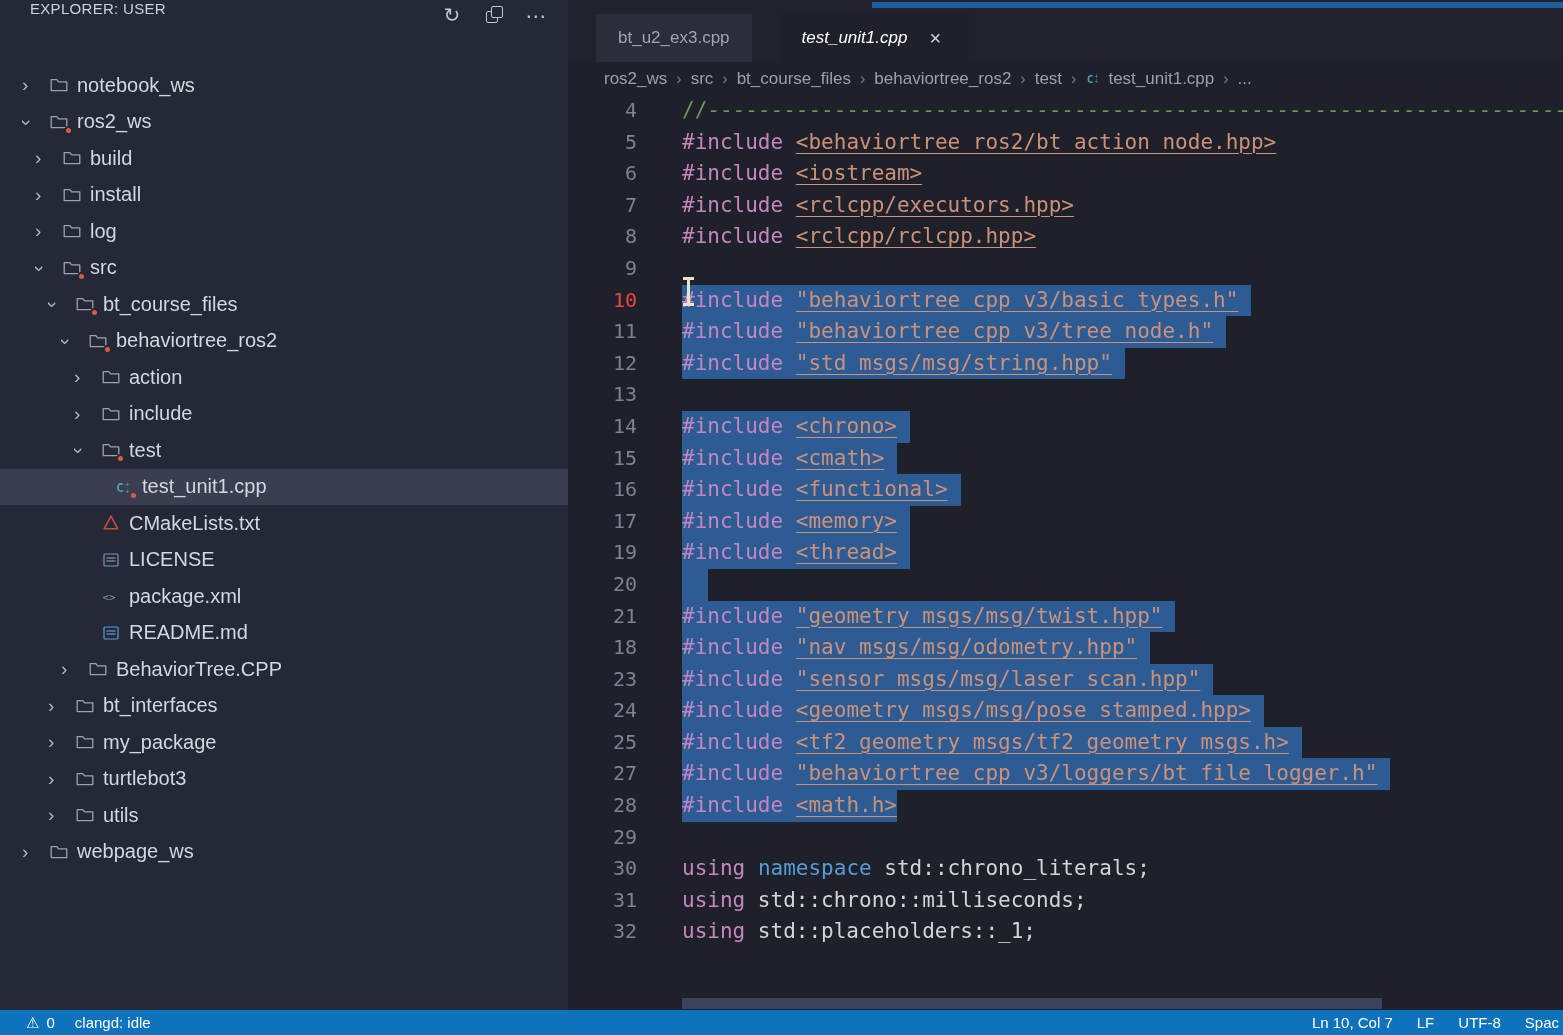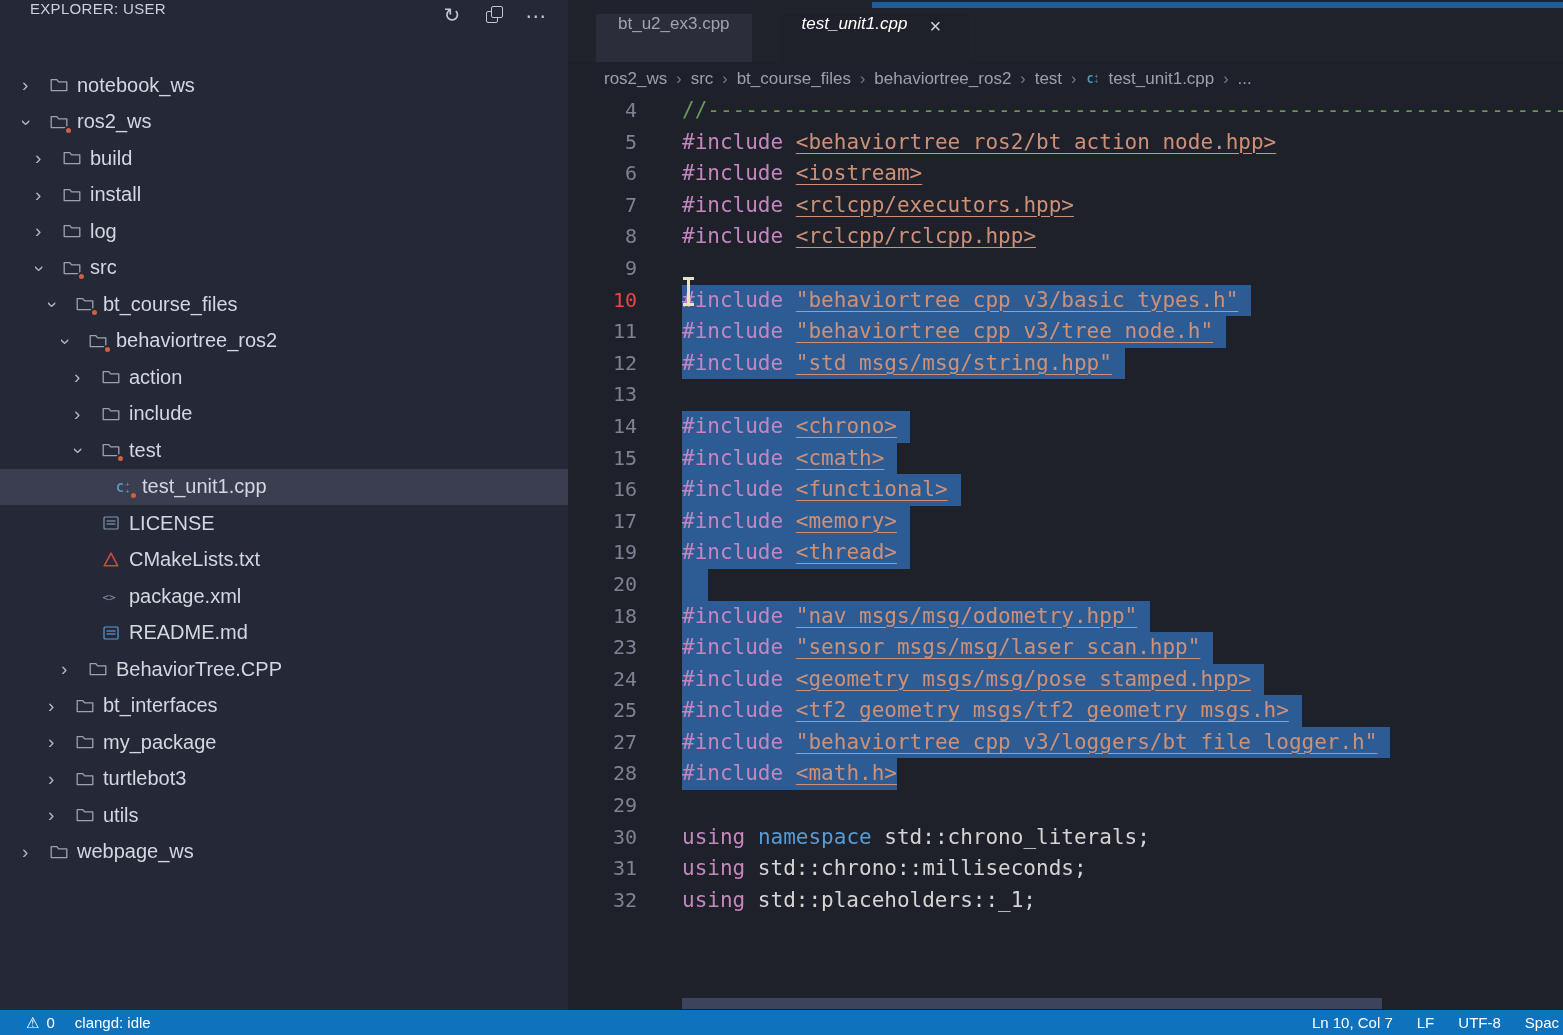--- a/index.html
+++ b/index.html
@@ -25,21 +25,21 @@
   .tree-icon{width:22px;height:22px;flex:none;margin-right:7px;position:relative;display:flex;align-items:center;justify-content:center}
   .mod-dot{position:absolute;right:-3px;bottom:-2px;width:9px;height:9px;border-radius:50%;
     background:var(--modified-dot,#d1603f);border:2px solid #252836}
   .tree-row.selected .mod-dot{border-color:#3a3e50}
   .tree-label{overflow:hidden;text-overflow:ellipsis}
 
   
   .editor{flex:1;display:flex;flex-direction:column;background:#1e202a;position:relative;overflow:hidden}
   .tabbar{height:62px;background:#20222c;display:flex;align-items:flex-end;position:relative;flex:none}
   .top-accent{position:absolute;top:2px;left:304px;right:0;height:6px;background:var(--accent-strip,#1d5f9e)}
-  .tab{height:48px;display:flex;align-items:flex-start;padding:0 22px;font-size:17px;color:#9fa4b0;background:#2b2e3a;cursor:pointer;margin-left:28px;white-space:nowrap}
+  .tab{height:48px;display:flex;align-items:center;padding:0 22px;font-size:17px;color:#9fa4b0;background:#2b2e3a;cursor:pointer;margin-left:28px;white-space:nowrap}
   .tab:first-child{margin-left:12px}
   .tab.active{background:#1e202a;color:#ffffff}
   .tab.italic .tab-label{font-style:italic}
   .tab-close{margin-left:16px;width:24px;height:24px;display:flex;align-items:center;justify-content:center;font-size:20px;color:#d2d6de;border-radius:4px;cursor:pointer}
   .breadcrumb{height:33px;flex:none;display:flex;align-items:center;padding-left:36px;gap:9px;font-size:17px;color:#9aa1ad;white-space:nowrap}
   .crumb{display:flex;align-items:center;gap:6px;cursor:pointer}
   .crumb-sep{color:#767d89;font-size:16px}
   .crumb-icon{display:flex;align-items:center}
 
   
@@ -221,35 +221,35 @@
               <text x="11" y="17" font-size="8" fill="#519aba">+</text>
             </svg>
             <span class="mod-dot"></span>
           </span>
           <span class="tree-label">test_unit1.cpp</span>
         </div>
         <div class="tree-row" style="padding-left: 72px;">
           <span class="chev"></span>
           <span class="tree-icon">
             <svg width="20" height="20" viewBox="0 0 20 20">
+              <path d="M10 3.2 L16.8 15.8 H3.2 Z" fill="none" stroke="#cc4b41" stroke-width="1.6" stroke-linejoin="round"></path>
+            </svg>
+          </span>
+          <span class="tree-label">CMakeLists.txt</span>
+        </div>
+        <div class="tree-row" style="padding-left: 72px;">
+          <span class="chev"></span>
+          <span class="tree-icon">
+            <svg width="20" height="20" viewBox="0 0 20 20">
               <rect x="3" y="4" width="14" height="12" rx="1" fill="none" stroke="#7f98b3" stroke-width="1.2"></rect>
               <line x1="5.5" y1="8" x2="14.5" y2="8" stroke="#7f98b3" stroke-width="1.2"></line>
               <line x1="5.5" y1="11" x2="14.5" y2="11" stroke="#7f98b3" stroke-width="1.2"></line>
             </svg>
           </span>
           <span class="tree-label">LICENSE</span>
-        </div>
-        <div class="tree-row" style="padding-left: 72px;">
-          <span class="chev"></span>
-          <span class="tree-icon">
-            <svg width="20" height="20" viewBox="0 0 20 20">
-              <path d="M10 3.2 L16.8 15.8 H3.2 Z" fill="none" stroke="#cc4b41" stroke-width="1.6" stroke-linejoin="round"></path>
-            </svg>
-          </span>
-          <span class="tree-label">CMakeLists.txt</span>
         </div>
         <div class="tree-row" style="padding-left: 72px;">
           <span class="chev"></span>
           <span class="tree-icon">
             <svg width="20" height="20" viewBox="0 0 20 20">
               <text x="1.5" y="14.5" font-size="11" fill="#7f98b3" font-family="DejaVu Sans Mono,monospace">&lt;&gt;</text>
             </svg>
           </span>
           <span class="tree-label">package.xml</span>
         </div>
@@ -390,20 +390,21 @@
         <div class="code-line"><span class="ln active">10</span><span class="lt"><span class="sel"><span class="tok-kw">#include</span><span class="tok-pl"> </span><span class="tok-str">"behaviortree_cpp_v3/basic_types.h"</span></span></span></div>
         <div class="code-line"><span class="ln">11</span><span class="lt"><span class="sel"><span class="tok-kw">#include</span><span class="tok-pl"> </span><span class="tok-str">"behaviortree_cpp_v3/tree_node.h"</span></span></span></div>
         <div class="code-line"><span class="ln">12</span><span class="lt"><span class="sel"><span class="tok-kw">#include</span><span class="tok-pl"> </span><span class="tok-str">"std_msgs/msg/string.hpp"</span></span></span></div>
         <div class="code-line"><span class="ln">13</span></div>
         <div class="code-line"><span class="ln">14</span><span class="lt"><span class="sel"><span class="tok-kw">#include</span><span class="tok-pl"> </span><span class="tok-str">&lt;chrono&gt;</span></span></span></div>
         <div class="code-line"><span class="ln">15</span><span class="lt"><span class="sel"><span class="tok-kw">#include</span><span class="tok-pl"> </span><span class="tok-str">&lt;cmath&gt;</span></span></span></div>
         <div class="code-line"><span class="ln">16</span><span class="lt"><span class="sel"><span class="tok-kw">#include</span><span class="tok-pl"> </span><span class="tok-str">&lt;functional&gt;</span></span></span></div>
         <div class="code-line"><span class="ln">17</span><span class="lt"><span class="sel"><span class="tok-kw">#include</span><span class="tok-pl"> </span><span class="tok-str">&lt;memory&gt;</span></span></span></div>
         <div class="code-line"><span class="ln">19</span><span class="lt"><span class="sel"><span class="tok-kw">#include</span><span class="tok-pl"> </span><span class="tok-str">&lt;thread&gt;</span></span></span></div>
         <div class="code-line"><span class="ln">20</span><span class="lt"><span class="sel empty"></span></span></div>
+        <div class="code-line"><span class="ln">21</span><span class="lt"><span class="sel"><span class="tok-kw">#include</span><span class="tok-pl"> </span><span class="tok-str">"geometry_msgs/msg/twist.hpp"</span></span></span></div>
         <div class="code-line"><span class="ln">18</span><span class="lt"><span class="sel"><span class="tok-kw">#include</span><span class="tok-pl"> </span><span class="tok-str">"nav_msgs/msg/odometry.hpp"</span></span></span></div>
         <div class="code-line"><span class="ln">23</span><span class="lt"><span class="sel"><span class="tok-kw">#include</span><span class="tok-pl"> </span><span class="tok-str">"sensor_msgs/msg/laser_scan.hpp"</span></span></span></div>
         <div class="code-line"><span class="ln">24</span><span class="lt"><span class="sel"><span class="tok-kw">#include</span><span class="tok-pl"> </span><span class="tok-str">&lt;geometry_msgs/msg/pose_stamped.hpp&gt;</span></span></span></div>
         <div class="code-line"><span class="ln">25</span><span class="lt"><span class="sel"><span class="tok-kw">#include</span><span class="tok-pl"> </span><span class="tok-str">&lt;tf2_geometry_msgs/tf2_geometry_msgs.h&gt;</span></span></span></div>
         <div class="code-line"><span class="ln">27</span><span class="lt"><span class="sel"><span class="tok-kw">#include</span><span class="tok-pl"> </span><span class="tok-str">"behaviortree_cpp_v3/loggers/bt_file_logger.h"</span></span></span></div>
         <div class="code-line"><span class="ln">28</span><span class="lt"><span class="sel nopad"><span class="tok-kw">#include</span><span class="tok-pl"> </span><span class="tok-str">&lt;math.h&gt;</span></span></span></div>
         <div class="code-line"><span class="ln">29</span><span class="lt"></span></div>
         <div class="code-line"><span class="ln">30</span><span class="lt"><span class="tok-kw">using</span><span class="tok-pl"> </span><span class="tok-kw2">namespace</span><span class="tok-pl"> std::chrono_literals;</span></span></div>
         <div class="code-line"><span class="ln">31</span><span class="lt"><span class="tok-kw">using</span><span class="tok-pl"> std::chrono::milliseconds;</span></span></div>
         <div class="code-line"><span class="ln">32</span><span class="lt"><span class="tok-kw">using</span><span class="tok-pl"> std::placeholders::_1;</span></span></div>

